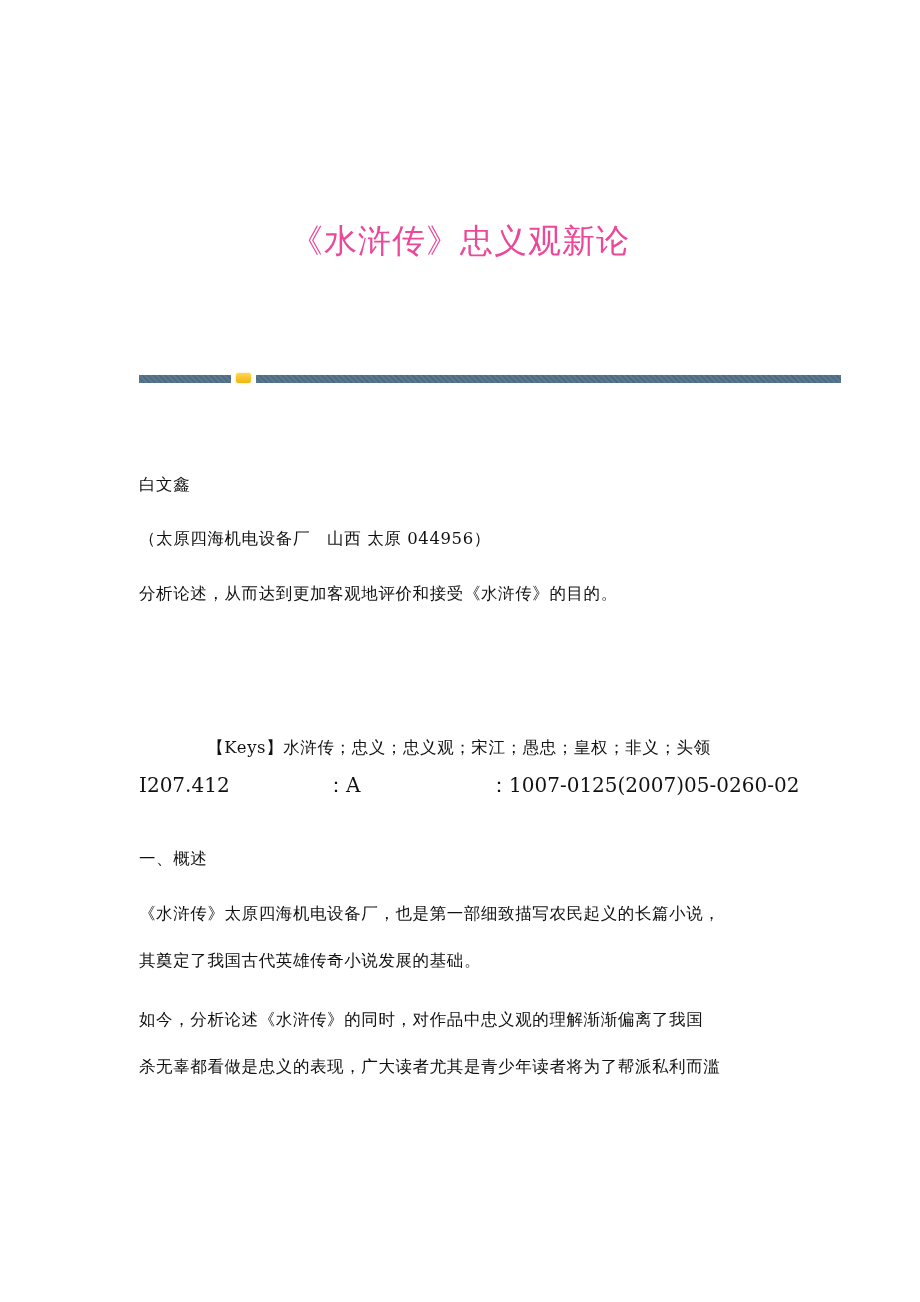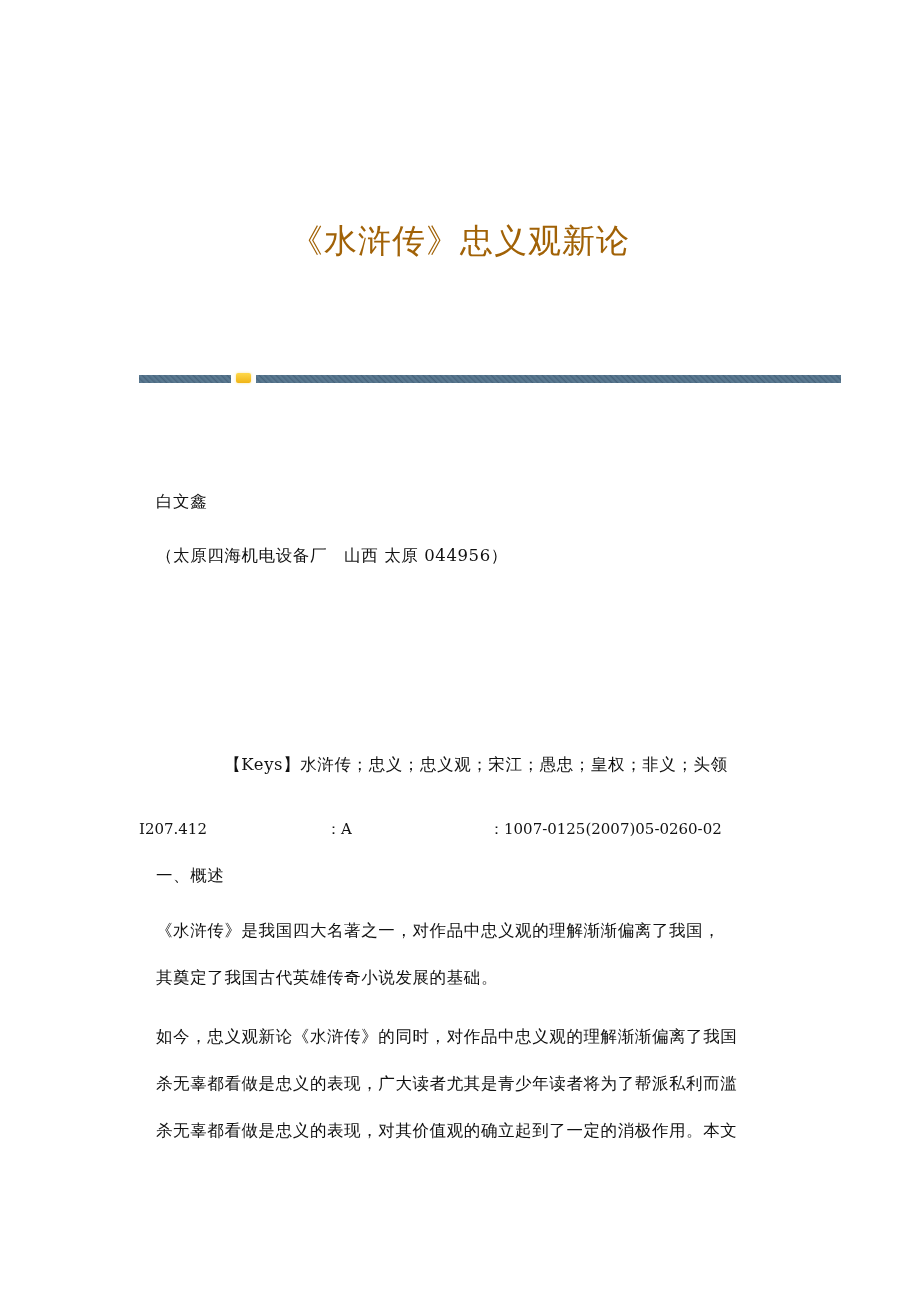--- a/index.html
+++ b/index.html
@@ -18,21 +18,21 @@
   .title {
     position: absolute;
     left: 0;
     width: 920px;
     top: 214px;
     text-align: center;
     font-size: 33px;
     line-height: 54px;
     font-family: "DejaVu Sans", "Liberation Sans", sans-serif;
     font-weight: normal;
-    color: #a16207;
+    color: #ec4899;
     letter-spacing: 1px;
   }
   .divider {
     position: absolute;
     top: 375px;
     left: 139px;
     width: 702px;
     height: 9px;
   }
   .divider .bar-left {
@@ -60,36 +60,36 @@
     background: linear-gradient(#ffd84a, #f0b416);
     border-radius: 2px;
     box-shadow: 0 0 3px #f6e6a6;
   }
   .para {
     position: absolute;
     left: 139px;
     width: 640px;
     font-size: 16.5px;
     line-height: 47px;
-    margin: 17px;
+    margin: 0;
     white-space: normal;
     letter-spacing: 0.6px;
   }
   .line {
     display: block;
     height: 47px;
     white-space: nowrap;
   }
   .meta-row {
     position: absolute;
     left: 139px;
-    top: 814px;
+    top: 770px;
     width: 700px;
     height: 30px;
-    font-size: 15px;
+    font-size: 20px;
     line-height: 30px;
   }
   .meta-row span {
     position: absolute;
     top: 0;
     white-space: nowrap;
   }
 </style>
 </head>
 <body>
@@ -104,38 +104,38 @@
 
 <p class="para" style="top:461px;">
   <span class="line">白文鑫</span>
 </p>
 
 <p class="para" style="top:515px;">
   <span class="line">（太原四海机电设备厂　山西 太原 044956）</span>
 </p>
 
 <p class="para" style="top:570px;">
+  <span class="line">分析论述，从而达到更加客观地评价和接受《水浒传》的目的。</span>
 </p>
 
 <p class="para" style="top:724px;text-align:center;">
   <span class="line">【Keys】水浒传；忠义；忠义观；宋江；愚忠；皇权；非义；头领</span>
 </p>
 
 <div class="meta-row">
   <span style="left:0px;">I207.412</span>
   <span style="left:187px;">：A</span>
   <span style="left:350px;">：1007-0125(2007)05-0260-02</span>
 </div>
 
 <p class="para" style="top:835px;">
   <span class="line">一、概述</span>
 </p>
 
 <p class="para" style="top:890px;">
-  <span class="line">《水浒传》是我国四大名著之一，对作品中忠义观的理解渐渐偏离了我国，</span>
+  <span class="line">《水浒传》太原四海机电设备厂，也是第一部细致描写农民起义的长篇小说，</span>
   <span class="line">其奠定了我国古代英雄传奇小说发展的基础。</span>
 </p>
 
 <p class="para" style="top:996px;">
-  <span class="line">如今，忠义观新论《水浒传》的同时，对作品中忠义观的理解渐渐偏离了我国</span>
+  <span class="line">如今，分析论述《水浒传》的同时，对作品中忠义观的理解渐渐偏离了我国</span>
   <span class="line">杀无辜都看做是忠义的表现，广大读者尤其是青少年读者将为了帮派私利而滥</span>
-  <span class="line">杀无辜都看做是忠义的表现，对其价值观的确立起到了一定的消极作用。本文</span>
 </p>
 
 </body></html>

